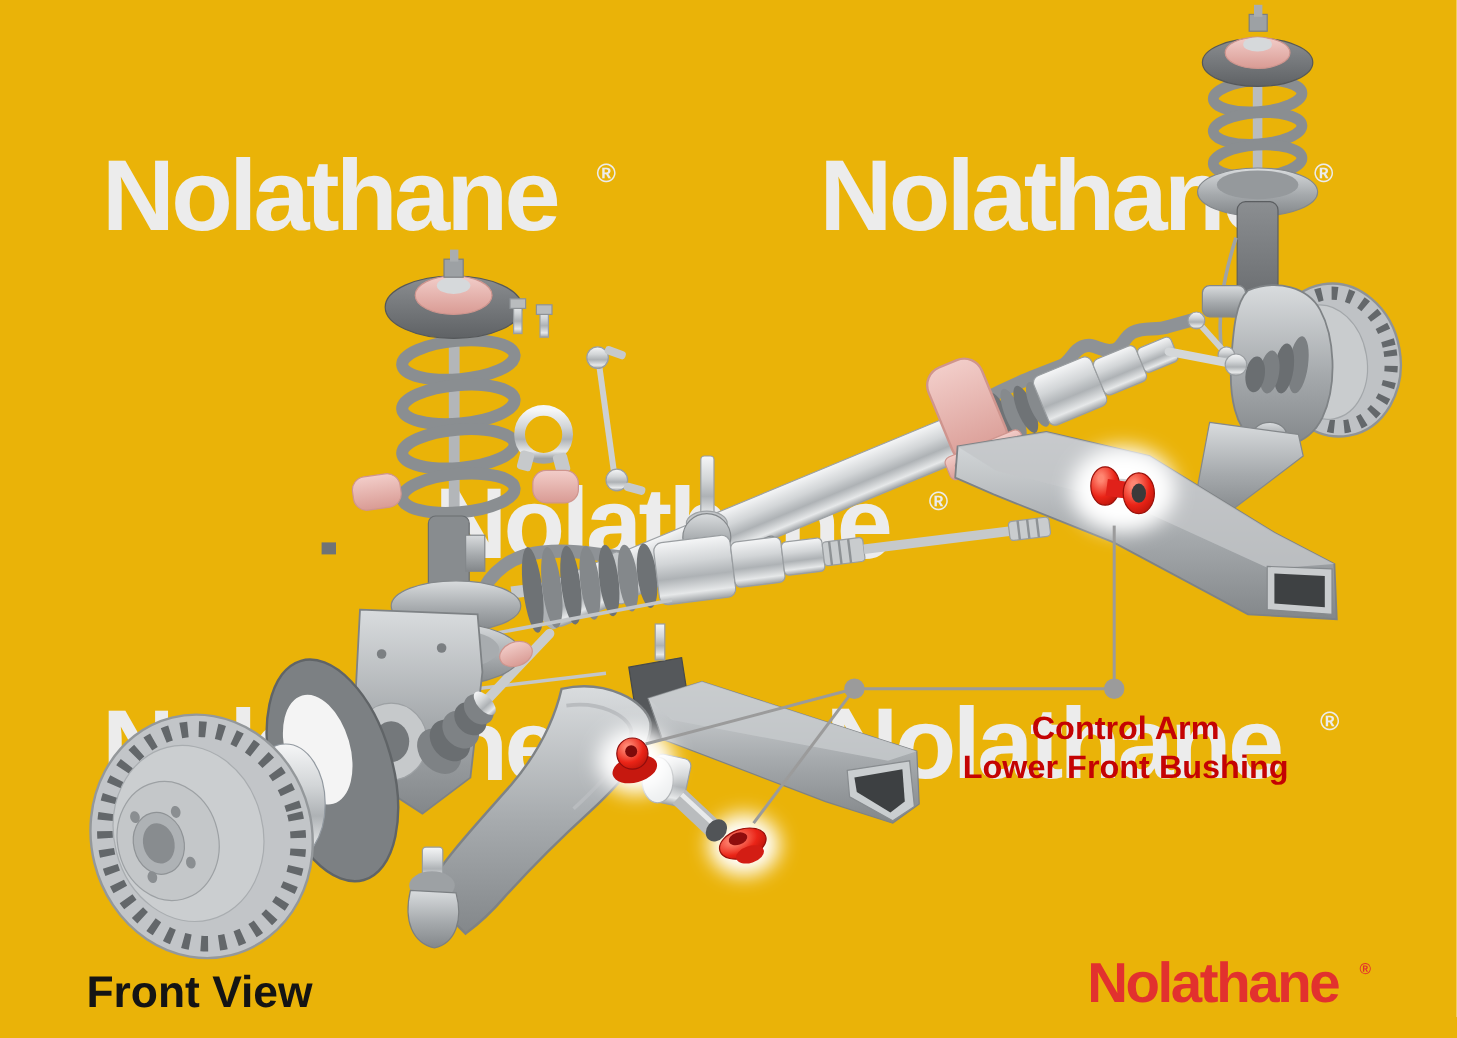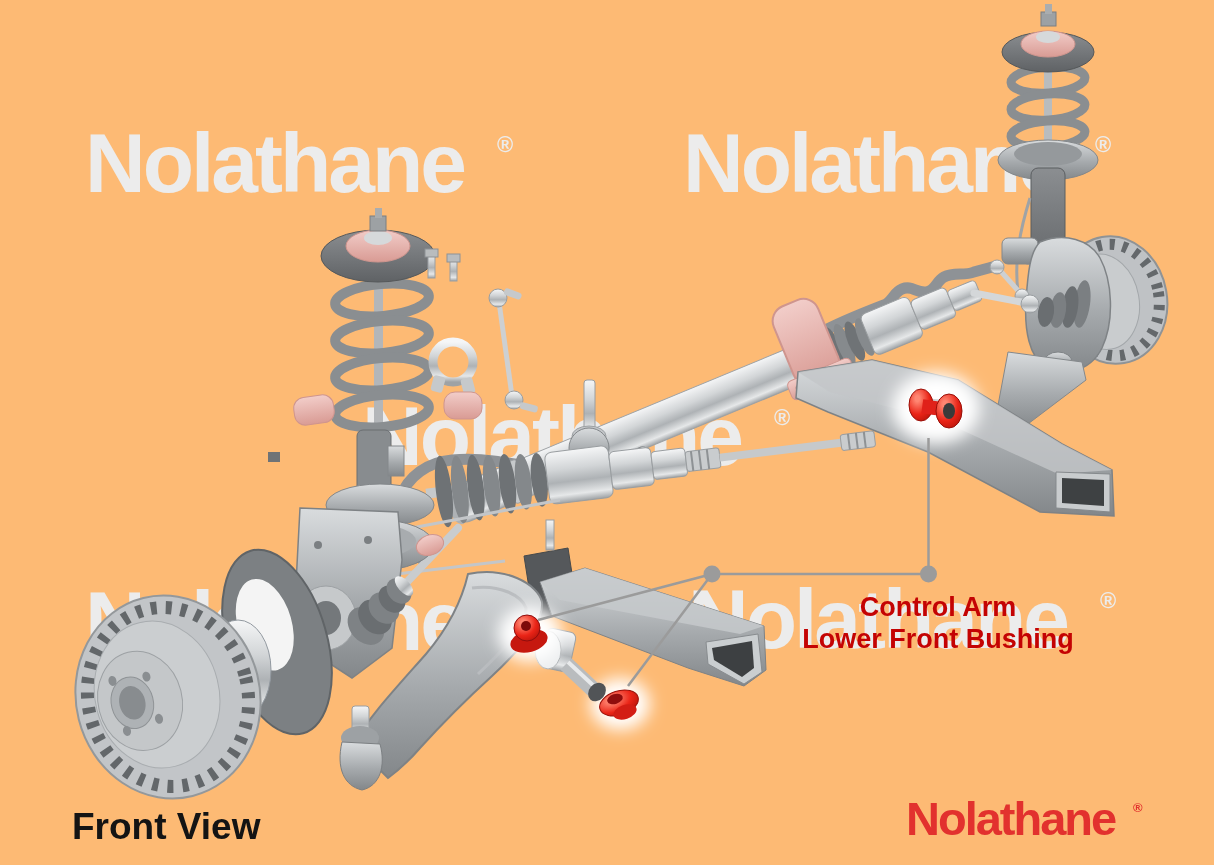--- a/index.html
+++ b/index.html
@@ -1,16 +1,16 @@
 <!DOCTYPE html>
 <html><head>
 <meta charset="utf-8">
 <style>
   html,body{margin:0;padding:0;background:#fff;}
-  .stage{position:relative;width:1214px;height:865px;background:#fdba74;overflow:hidden;
+  .stage{position:relative;width:1214px;height:865px;background:#eab308;overflow:hidden;
          font-family:"Liberation Sans", sans-serif;text-align:center;}
   svg{display:block}
   .wm{font-family:"Liberation Sans",sans-serif;font-weight:bold;font-size:84px;
       letter-spacing:-3px;fill:#ECECEC}
   .wmr{font-family:"Liberation Sans",sans-serif;font-weight:bold;font-size:22px;fill:#ECECEC}
   .callout{font-family:"Liberation Sans",sans-serif;font-weight:bold;font-size:27px;fill:#C40303}
   .caption{font-family:"Liberation Sans",sans-serif;font-weight:bold;font-size:37px;fill:#141414}
   .logo{font-family:"Liberation Sans",sans-serif;font-weight:bold;font-size:47px;
         letter-spacing:-2px;fill:#E2312E}
   .logor{font-family:"Liberation Sans",sans-serif;font-weight:bold;font-size:13px;fill:#E2312E}

